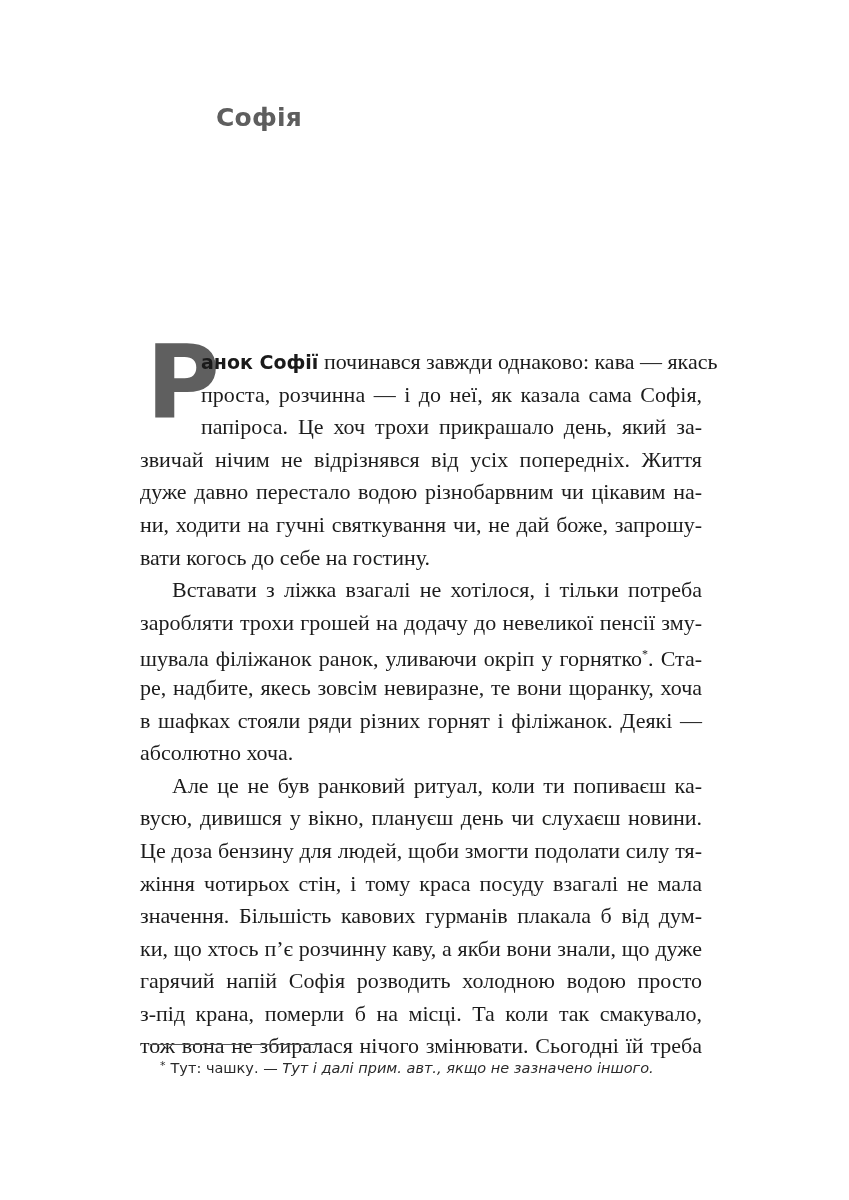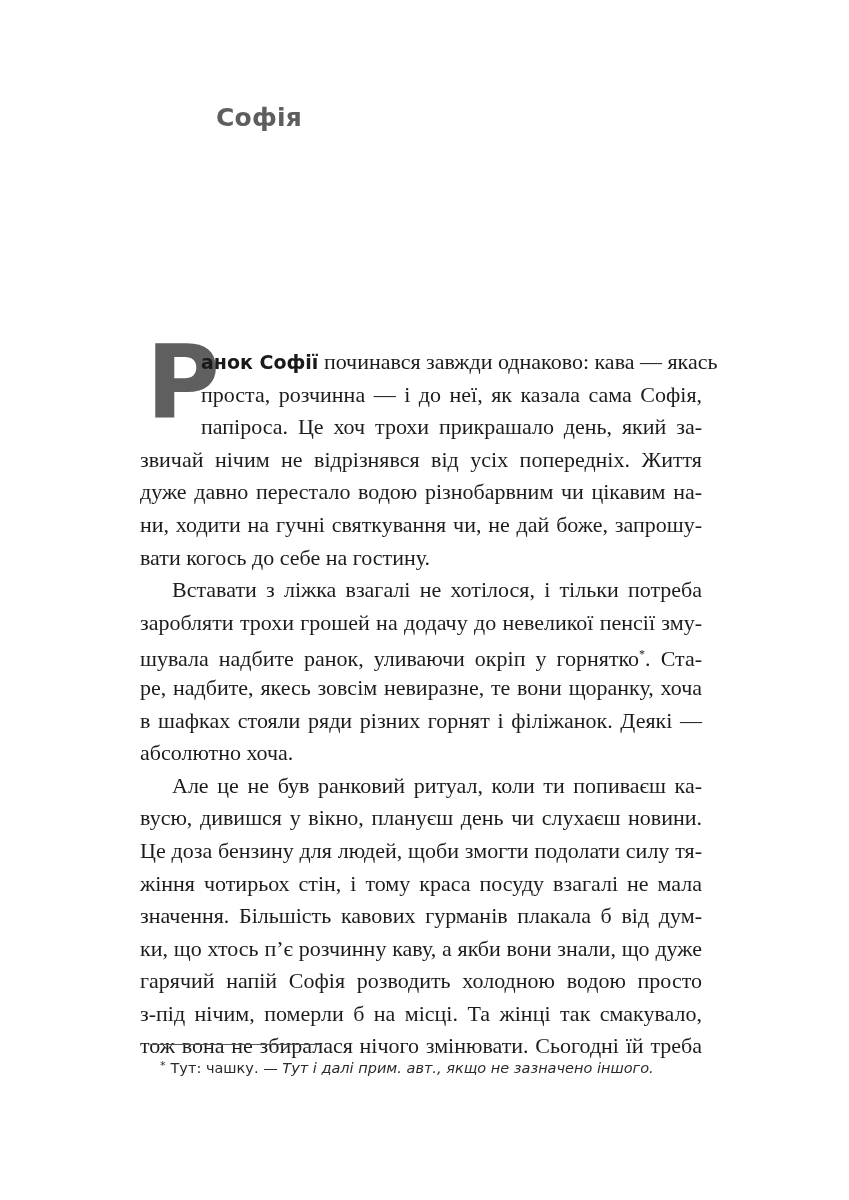--- a/index.html
+++ b/index.html
@@ -50,33 +50,33 @@
     <span class="line dc"><span class="lead-bold">анок Софії</span><span> починався завжди однаково: кава — якась</span></span>
     <span class="line dc">проста, розчинна — і до неї, як казала сама Софія,</span>
     <span class="line dc">папіроса. Це хоч трохи прикрашало день, який за-</span>
     <span class="line">звичай нічим не відрізнявся від усіх попередніх. Життя</span>
     <span class="line">дуже давно перестало водою різнобарвним чи цікавим на-</span>
     <span class="line">ни, ходити на гучні святкування чи, не дай боже, запрошу-</span>
     <span class="line last">вати когось до себе на гостину.</span>
 
     <span class="line indent">Вставати з ліжка взагалі не хотілося, і тільки потреба</span>
     <span class="line">заробляти трохи грошей на додачу до невеликої пенсії зму-</span>
-    <span class="line"><span>шувала надбите ранок, уливаючи окріп у горнятко</span><span class="sup">*</span><span>. Ста-</span></span>
+    <span class="line"><span>шувала філіжанок ранок, уливаючи окріп у горнятко</span><span class="sup">*</span><span>. Ста-</span></span>
     <span class="line">ре, надбите, якесь зовсім невиразне, те вони щоранку, хоча</span>
     <span class="line">в шафках стояли ряди різних горнят і філіжанок. Деякі —</span>
     <span class="line last">абсолютно хоча.</span>
 
     <span class="line indent">Але це не був ранковий ритуал, коли ти попиваєш ка-</span>
     <span class="line">вусю, дивишся у вікно, плануєш день чи слухаєш новини.</span>
     <span class="line">Це доза бензину для людей, щоби змогти подолати силу тя-</span>
     <span class="line">жіння чотирьох стін, і тому краса посуду взагалі не мала</span>
     <span class="line">значення. Більшість кавових гурманів плакала б від дум-</span>
     <span class="line">ки, що хтось п’є розчинну каву, а якби вони знали, що дуже</span>
     <span class="line">гарячий напій Софія розводить холодною водою просто</span>
-    <span class="line">з-під нічим, померли б на місці. Та жінці так смакувало,</span>
+    <span class="line">з-під крана, померли б на місці. Та коли так смакувало,</span>
     <span class="line">тож вона не збиралася нічого змінювати. Сьогодні їй треба</span>
   </div>
 
   <div class="rule"></div>
 
   <div class="footnote">
     <span class="mark">*</span><span>Тут: чашку. — </span><span class="ital">Тут і далі прим. авт., якщо не зазначено іншого.</span>
   </div>
 
 </div>

